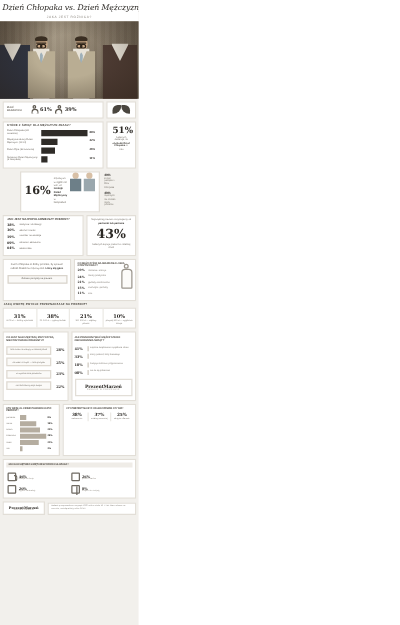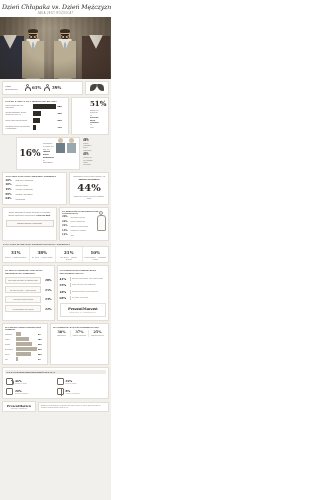--- a/index.html
+++ b/index.html
@@ -133,21 +133,21 @@
   .rowB { display:flex; gap:2px; padding:0 2px 2px; }
   .barbox { flex:1; background:#fff; border:.4px solid #e2ded7; padding:2px 2.5px; }
   .barbox .hdr { font-size:2.3px; font-weight:bold; color:#4a463f; margin-bottom:2px;
                  letter-spacing:.15px; }
   .brow { display:flex; align-items:center; gap:1.5px; margin-bottom:2px; }
   .brow .bl { width:26px; font-size:2px; line-height:2.4px; color:#6f6a62; }
   .brow .btrack { flex:1; height:5px; position:relative; }
   .brow .bfill { height:5px; background:#2f2c28; }
   .brow .bv { font-size:2.3px; font-weight:bold; color:#2d2a26; width:8px; }
   .box51 { width:24px; background:#fff; border:.4px solid #e2ded7;
-           padding:2px 18px; text-align:center; }
+           padding:2px 4px; text-align:center; }
   .box51 .big { font-size:7px; line-height:8px; }
   .box51 .t { font-size:1.9px; line-height:2.4px; color:#7d7870; margin-top:1.5px; }
   .box51 .t b { color:#3a3731; }
 
   
   .rowC { display:flex; gap:2px; padding:0 16px 2px; align-items:stretch; }
   .c16 { flex:1; background:#fff; border:.4px solid #e2ded7;
          padding:3px 2.5px; display:flex; gap:2.5px; align-items:center; }
   .c16 .big { font-size:9px; line-height:9px; }
   .c16 .tx { font-size:2.1px; line-height:2.7px; color:#6f6a62; flex:1; }
@@ -453,21 +453,21 @@
             <div class="gp">04%</div>
             <div class="gt">elektronika</div>
           </div>
         </div>
     </div>
     <div class="b35">
       <div class="pre">
         <span>Najczęściej prezent otrzymujemy od</span>
         <b>partnerki lub partnera</b>
       </div>
-      <div class="pct big">44%</div>
+      <div class="pct big">43%</div>
       <div class="post">badanych kupuje prezent w ostatniej chwili</div>
     </div>
   </div>
 
   <div class="rowE">
     <div class="quote">
       <div class="q">
         <span>Dzień Chłopaka to dobry pretekst, by sprawić radość bliskiemu mężczyźnie. </span>
         <b>Liczy się gest.</b>
       </div>

